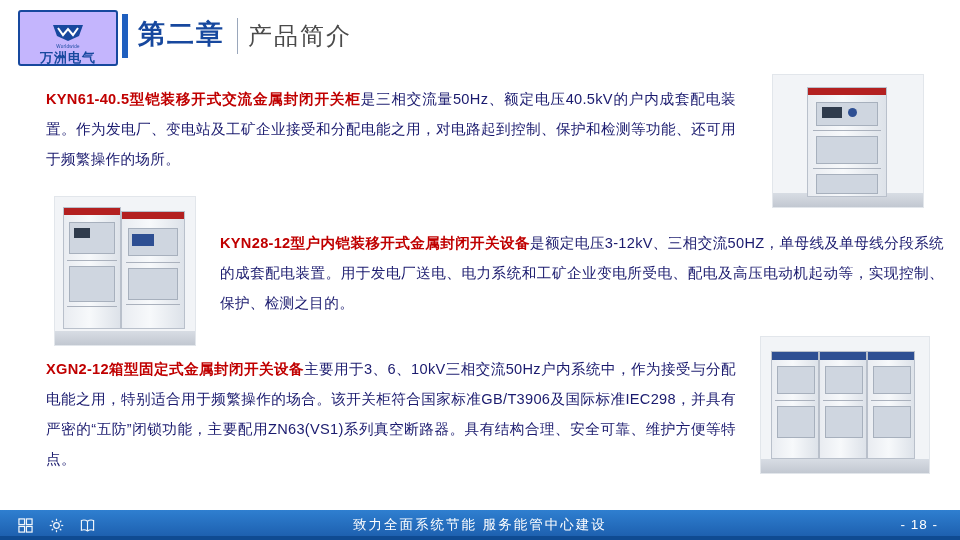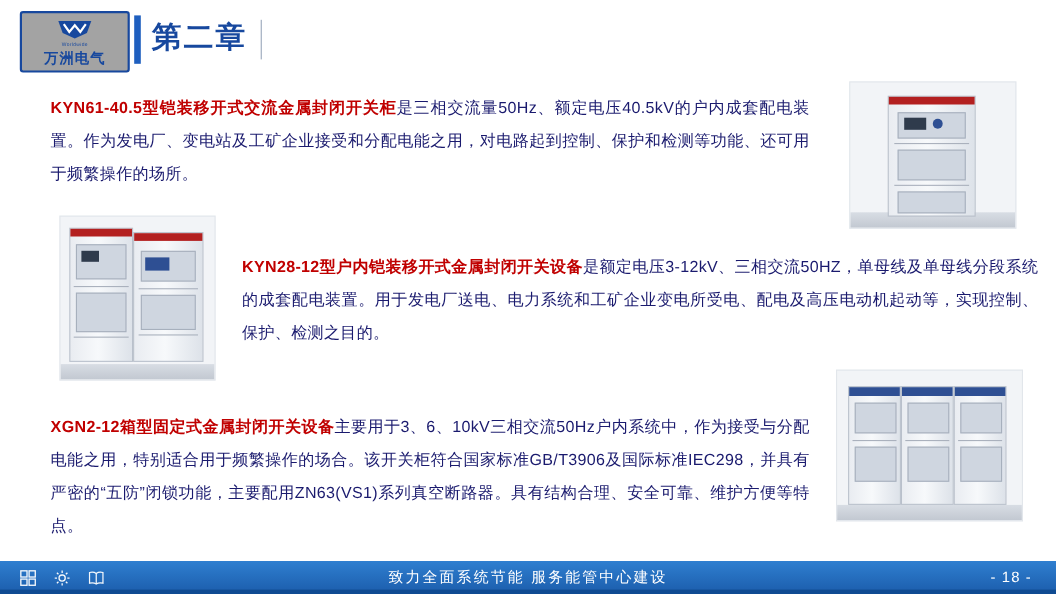--- a/index.html
+++ b/index.html
@@ -22,23 +22,23 @@
     width: 960px;
     height: 72px;
   }
   .logo-box {
     position: absolute;
     left: 18px; top: 10px;
     width: 96px;
     height: 52px;
     border: 2px solid #17489e;
     border-radius: 3px;
-    background: #a3a3a3;
+    background: #c4b5fd;
     display: flex;
-    align-items: center;
+    align-items: flex-end;
     justify-content: center;
     overflow: hidden;
   }
   .logo-inner {
     display: flex;
     flex-direction: column;
     align-items: center;
     line-height: 1;
   }
   .logo-mark {
@@ -122,21 +122,21 @@
     letter-spacing: .3px;
   }
   .para .hl {
     color: #c00000;
     font-weight: bold;
     margin-top: 44px;
   }
 
   #para1 { left: 46px;  top: 84px;  width: 690px; }
   #para2 { left: 220px; top: 228px; width: 724px; }
-  #para3 { left: 46px;  top: 374px; width: 690px; }
+  #para3 { left: 46px;  top: 354px; width: 690px; }
 
   
   .photo {
     position: absolute;
     background: #f2f4f7;
     border: 1px solid #e2e6eb;
     overflow: hidden;
   }
   #photo1 { left: 772px; top: 74px;  width: 150px; height: 132px; }
   #photo2 { left: 54px;  top: 196px; width: 140px; height: 148px; }
@@ -241,20 +241,21 @@
         </svg>
       </div>
       <div class="logo-sub-en">Worldwide</div>
       <div class="logo-cn">万洲电气</div>
     </div>
   </div>
 
   <div class="chapter-bar"></div>
   <div class="chapter-title">第二章</div>
   <div class="chapter-div"></div>
+  <div class="chapter-sub">产品简介</div>
 
 </div>
 
 <div class="para" id="para1">
   <span class="hl">KYN61-40.5型铠装移开式交流金属封闭开关柜</span><span>是三相交流量50Hz、额定电压40.5kV的户内成套配电装置。作为发电厂、变电站及工矿企业接受和分配电能之用，对电路起到控制、保护和检测等功能、还可用于频繁操作的场所。</span>
 </div>
 
 <div class="para" id="para2">
   <span class="hl">KYN28-12型户内铠装移开式金属封闭开关设备</span><span>是额定电压3-12kV、三相交流50HZ，单母线及单母线分段系统的成套配电装置。用于发电厂送电、电力系统和工矿企业变电所受电、配电及高压电动机起动等，实现控制、保护、检测之目的。</span>
 </div>

